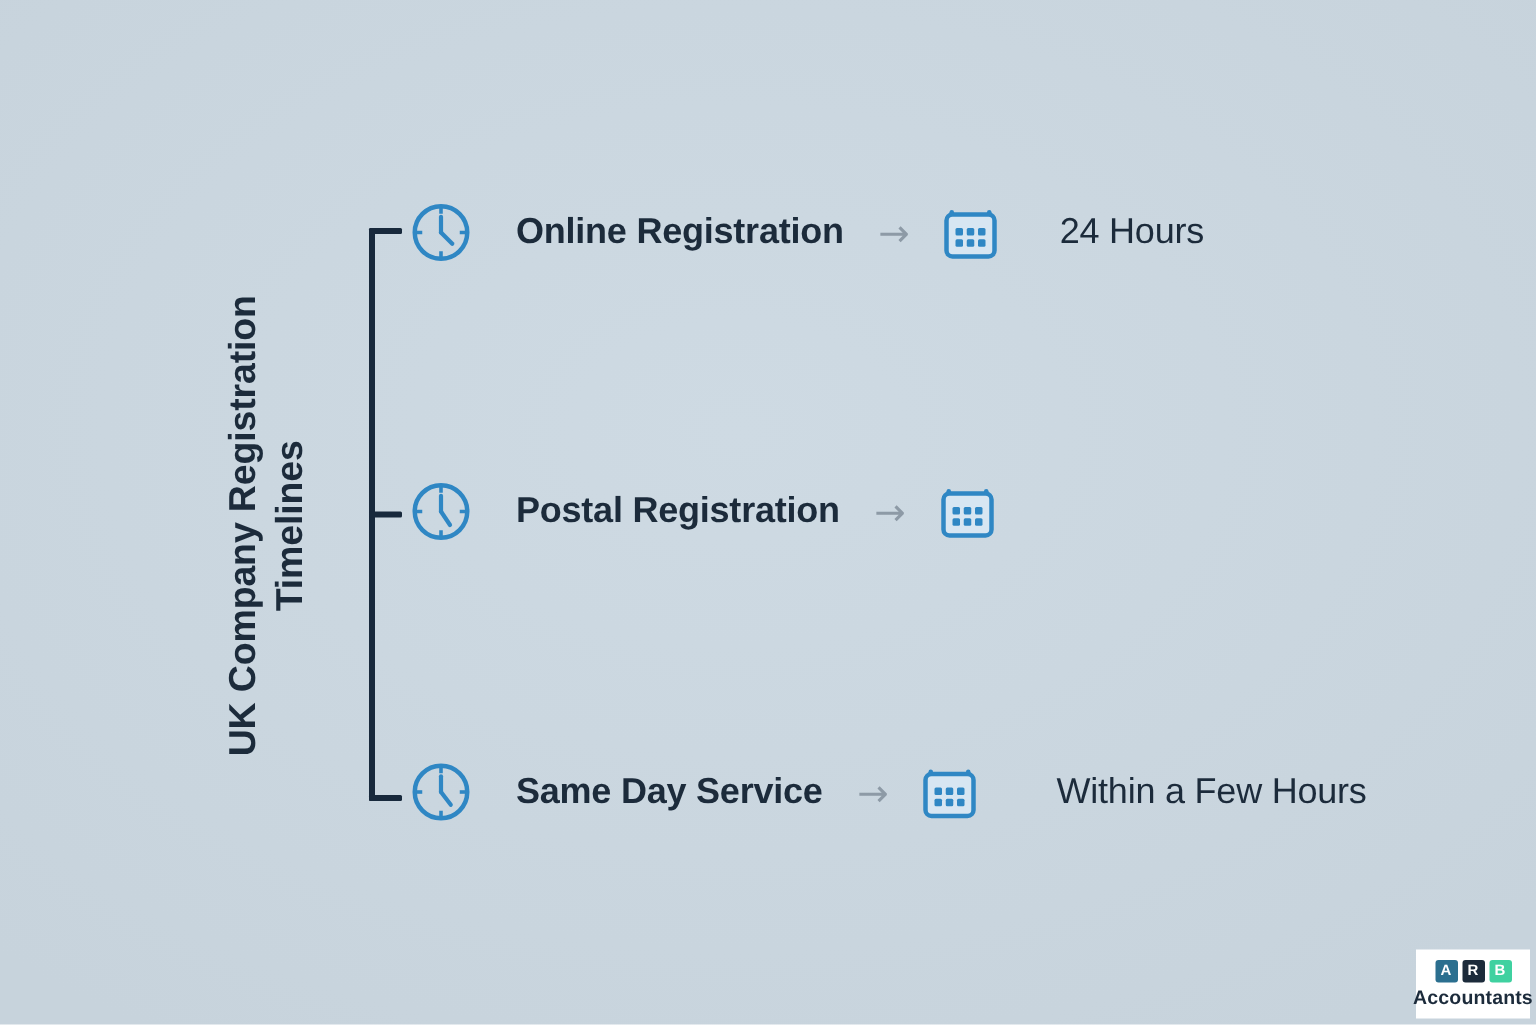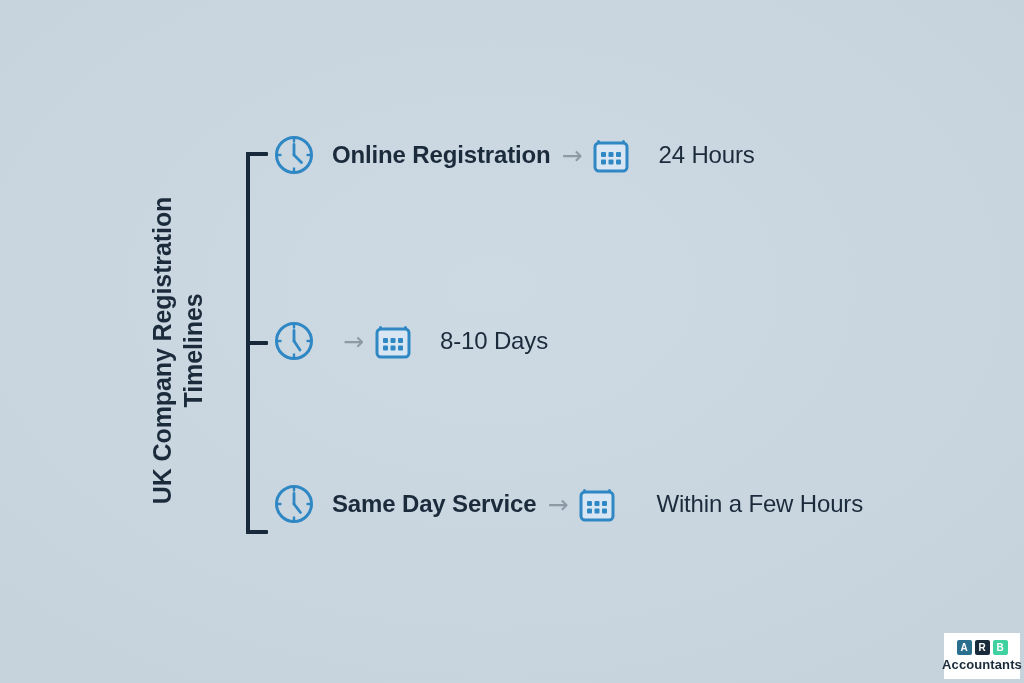--- a/index.html
+++ b/index.html
@@ -74,24 +74,25 @@
   .bracket .tick.t-mid { top: 189px; }
   .bracket .tick.t-bot { top: 378px; }
 
   
   .row {
     position: absolute;
     left: 272px;
     display: flex;
     align-items: center;
     height: 48px;
+    gap: 12px;
   }
   .row-1 { top: 131px; }
   .row-2 { top: 317px; }
-  .row-3 { top: 480px; }
+  .row-3 { top: 504px; }
 
   .clock-icon {
     flex: 0 0 auto;
     width: 44px;
     height: 44px;
     margin-right: 16px;
   }
   .label {
     color: #1c2b3b;
     font-weight: bold;
@@ -216,35 +217,35 @@
       <svg viewBox="0 0 44 44" width="44" height="44">
         <circle cx="22" cy="22" r="17.5" fill="none" stroke="#2f87c4" stroke-width="3"></circle>
         <line x1="22" y1="5.5" x2="22" y2="9.5" stroke="#2f87c4" stroke-width="2.4"></line>
         <line x1="22" y1="34.5" x2="22" y2="38.5" stroke="#2f87c4" stroke-width="2.4"></line>
         <line x1="5.5" y1="22" x2="9.5" y2="22" stroke="#2f87c4" stroke-width="2.4"></line>
         <line x1="34.5" y1="22" x2="38.5" y2="22" stroke="#2f87c4" stroke-width="2.4"></line>
         <line x1="22" y1="22" x2="22" y2="11.5" stroke="#2f87c4" stroke-width="2.8" stroke-linecap="round"></line>
         <line x1="22" y1="22" x2="28" y2="31" stroke="#2f87c4" stroke-width="2.8" stroke-linecap="round"></line>
       </svg>
     </span>
+    <span class="label">Postal Registration</span>
     <span class="arrow">→</span>
     <span class="cal-icon">
       <svg viewBox="0 0 40 40" width="40" height="40">
         <rect x="6" y="5" width="3" height="6" rx="1.5" fill="#2f87c4"></rect>
         <rect x="31" y="5" width="3" height="6" rx="1.5" fill="#2f87c4"></rect>
         <rect x="4" y="8" width="32" height="28" rx="4" fill="#d7e6f2" stroke="#2f87c4" stroke-width="3"></rect>
         <rect x="10" y="17" width="5" height="5" rx="1" fill="#2f87c4"></rect>
         <rect x="17.5" y="17" width="5" height="5" rx="1" fill="#2f87c4"></rect>
         <rect x="25" y="17" width="5" height="5" rx="1" fill="#2f87c4"></rect>
         <rect x="10" y="24.5" width="5" height="5" rx="1" fill="#2f87c4"></rect>
         <rect x="17.5" y="24.5" width="5" height="5" rx="1" fill="#2f87c4"></rect>
         <rect x="25" y="24.5" width="5" height="5" rx="1" fill="#2f87c4"></rect>
       </svg>
     </span>
-    <span class="value">8-10 Days</span>
   </div>
 
   <div class="row row-3">
     <span class="clock-icon">
       <svg viewBox="0 0 44 44" width="44" height="44">
         <circle cx="22" cy="22" r="17.5" fill="none" stroke="#2f87c4" stroke-width="3"></circle>
         <line x1="22" y1="5.5" x2="22" y2="9.5" stroke="#2f87c4" stroke-width="2.4"></line>
         <line x1="22" y1="34.5" x2="22" y2="38.5" stroke="#2f87c4" stroke-width="2.4"></line>
         <line x1="5.5" y1="22" x2="9.5" y2="22" stroke="#2f87c4" stroke-width="2.4"></line>
         <line x1="34.5" y1="22" x2="38.5" y2="22" stroke="#2f87c4" stroke-width="2.4"></line>

